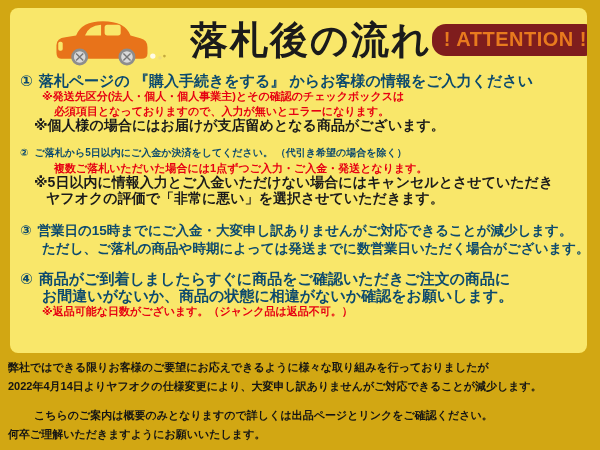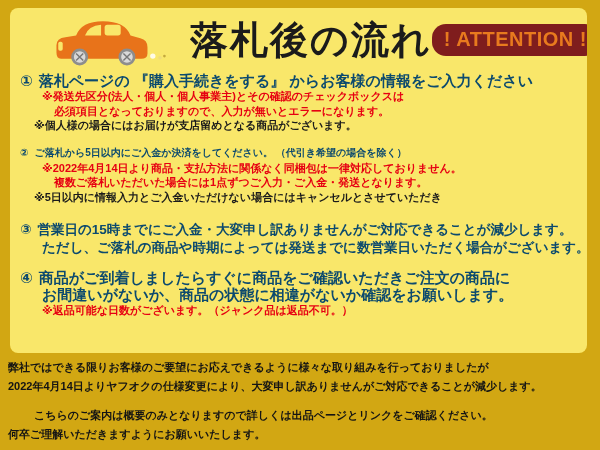--- a/index.html
+++ b/index.html
@@ -38,21 +38,21 @@
   .sec.s1 { margin-top:4px; }
   .sec.s3 { margin-top:16px; }
   .sec.s4 { margin-top:12px; }
   .line { white-space:nowrap; font-weight:bold; }
   .l-main { font-size:15px; line-height:17px; color:#0c4a6e; }
   .s2 .l-main { font-size:10px; }
   .s3 .l-main { font-size:13.5px; line-height:18px; }
   .l-cont { padding-left:22px; }
   .l-red  { color:#e60012; font-size:11px; line-height:14.5px; padding-left:22px; }
   .l-red2 { padding-left:34px; }
-  .l-sub  { font-size:11px; line-height:15.5px; padding-left:14px; color:#1b1b1b; }
+  .l-sub  { font-size:14px; line-height:15.5px; padding-left:14px; color:#1b1b1b; }
   .l-sub2 { padding-left:26px; }
   .num { margin-right:6px; }
   .footer {
     position:absolute; left:8px; top:358px; width:590px;
   }
   .f-line { font-size:11px; line-height:18.5px; white-space:nowrap; color:#141414; }
   .f-note { margin-top:11px; padding-left:26px; }
 </style>
 </head>
 <body>
@@ -87,23 +87,23 @@
 
     <div class="sec s1">
       <div class="line l-main"><span class="num">①</span><span>落札ページの 『購入手続きをする』 からお客様の情報をご入力ください</span></div>
       <div class="line l-red">※発送先区分(法人・個人・個人事業主)とその確認のチェックボックスは</div>
       <div class="line l-red l-red2">必須項目となっておりますので、入力が無いとエラーになります。</div>
       <div class="line l-sub">※個人様の場合にはお届けが支店留めとなる商品がございます。</div>
     </div>
 
     <div class="sec s2">
       <div class="line l-main"><span class="num">②</span><span>ご落札から5日以内にご入金か決済をしてください。 （代引き希望の場合を除く）</span></div>
-      <div class="line l-red">※2022年4月14日より商品・支払方法に関係なく同梱包は一律対応しておりません。</div>
       <div class="line l-red l-red2">複数ご落札いただいた場合には1点ずつご入力・ご入金・発送となります。</div>
       <div class="line l-sub">※5日以内に情報入力とご入金いただけない場合にはキャンセルとさせていただき</div>
+      <div class="line l-sub l-sub2">ヤフオクの評価で「非常に悪い」を選択させていただきます。</div>
     </div>
 
     <div class="sec s3">
       <div class="line l-main"><span class="num">③</span><span>営業日の15時までにご入金・大変申し訳ありませんがご対応できることが減少します。</span></div>
       <div class="line l-main l-cont">ただし、ご落札の商品や時期によっては発送までに数営業日いただく場合がございます。</div>
     </div>
 
     <div class="sec s4">
       <div class="line l-main"><span class="num">④</span><span>商品がご到着しましたらすぐに商品をご確認いただきご注文の商品に</span></div>
       <div class="line l-main l-cont">お間違いがないか、商品の状態に相違がないか確認をお願いします。</div>

